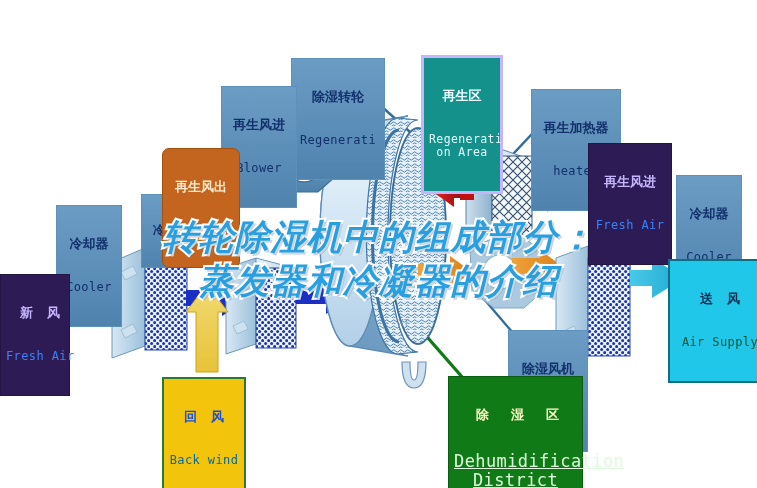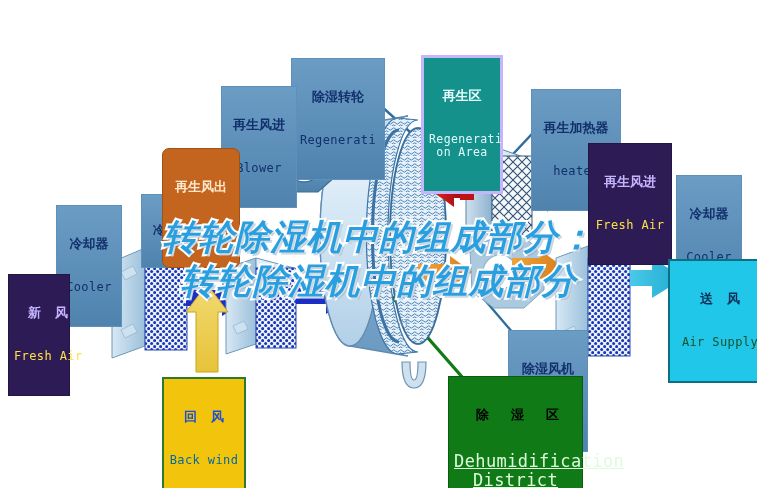--- a/index.html
+++ b/index.html
@@ -52,21 +52,21 @@
   .lbl.teal .cn{color:#eafcff;}
   .lbl.teal .en{color:#e3fbff;}
 
   
   .lbl.purple{
     background:#2d1b55;
     border:1px solid #241545;
     color:#cfd4ef;
   }
   .lbl.purple .cn{color:#c4b5fd;}
-  .lbl.purple .en{color:#fde047;}
+  .lbl.purple .en{color:#3b82f6;}
 
   
   .lbl.orange{
     background:#c4651f;
     border:1px solid #a0500f;
     color:#fbe6c8;
   }
   .lbl.orange .cn{color:#ffe9cd;}
   .lbl.orange .en{color:#ffd9a3;}
 
@@ -78,21 +78,21 @@
   }
   .lbl.gold .cn{color:#1d4ed8;}
   .lbl.gold .en{color:#0369a1;}
 
   
   .lbl.green{
     background:#0f7a16;
     border:1px solid #0a5c10;
     color:#d9ffd9;
   }
-  .lbl.green .cn{color:#000000;}
+  .lbl.green .cn{color:#fef9c3;}
   .lbl.green .en{color:#dffbdd;}
 
   
   .lbl.cyan{
     background:#21c7e8;
     border:2px solid #0d6f86;
     color:#103a63;
   }
   .lbl.cyan .cn{color:#0d2f54;}
   .lbl.cyan .en{color:#14532d;}
@@ -352,21 +352,21 @@
 
   <div class="lbl blue" style="left:141px;top:194px;width:60px;font-size:12px;z-index:30;">
     <span class="cn">冷却器</span>
   </div>
 
   <div class="lbl orange" style="left:162px;top:148px;width:78px;font-size:13px;border-radius:7px;">
     <span class="cn">再生风出</span>
     <span class="en" style="font-size:10px;">Exhaust</span>
   </div>
 
-  <div class="lbl purple" style="left:8px;top:274px;width:62px;font-size:13px;">
+  <div class="lbl purple" style="left:0;top:274px;width:70px;font-size:13px;">
     <span class="cn wide">新风</span>
     <span class="en" style="font-size:12px;">Fresh Air</span>
   </div>
 
   <div class="lbl gold" style="left:162px;top:377px;width:84px;font-size:13px;">
     <span class="cn wide">回风</span>
     <span class="en" style="font-size:12px;">Back wind</span>
   </div>
 
   <div class="lbl blue" style="left:508px;top:330px;width:80px;font-size:13px;">
@@ -383,17 +383,17 @@
   <div class="lbl cyan" style="left:668px;top:259px;width:104px;font-size:13px;">
     <span class="cn wide">送风</span>
     <span class="en" style="font-size:12px;">Air Supply</span>
   </div>
 
   <div id="title">
     <div class="tline">
       <span>转轮除湿机中的组成部分：</span>
     </div>
     <div class="tline">
-      <span>转轮除湿机中的组成部分</span>
+      <span>蒸发器和冷凝器的介绍</span>
     </div>
   </div>
 
 </div>
 
 </body></html>

